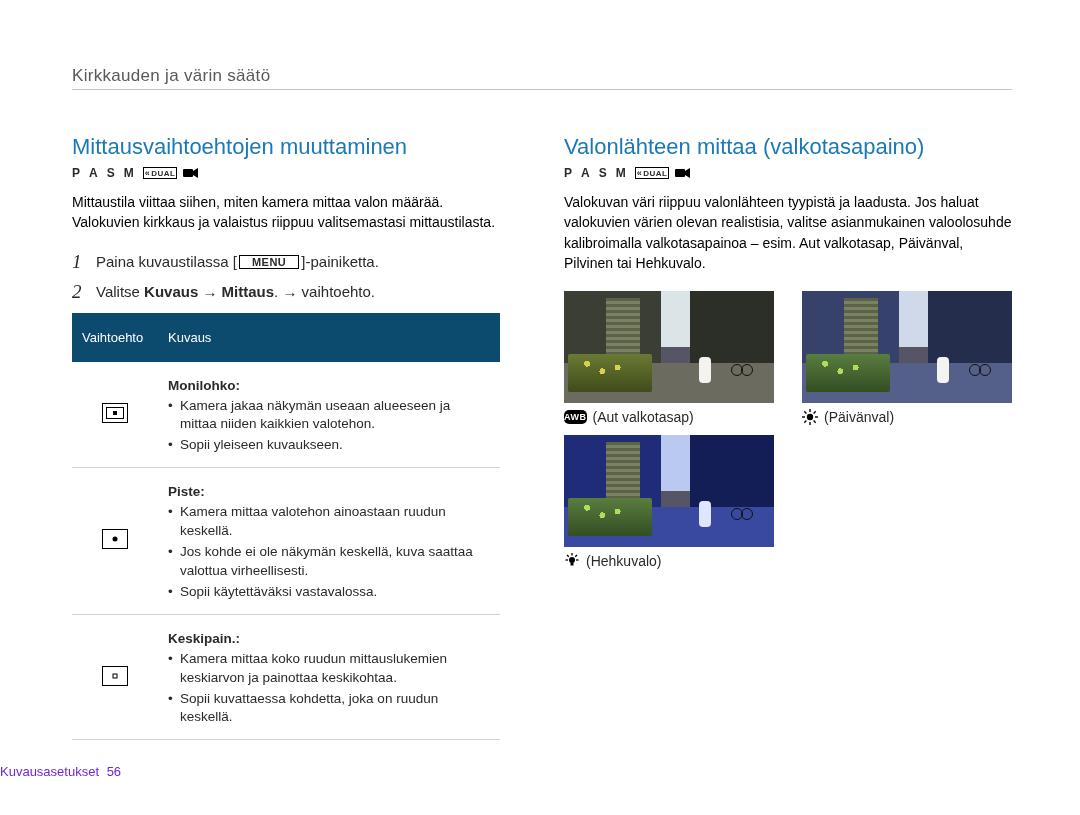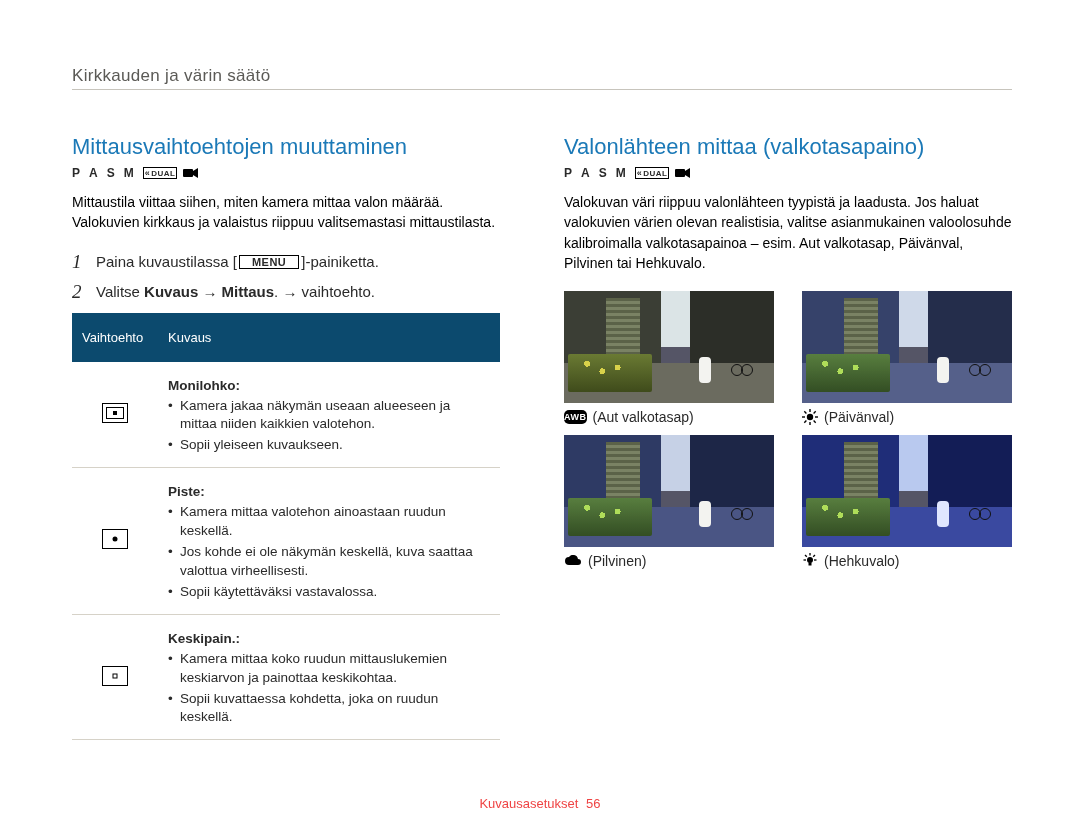--- a/index.html
+++ b/index.html
@@ -39,21 +39,21 @@
   .wb-grid { display:grid; grid-template-columns: 1fr 1fr; gap: 10px 28px; }
   .wb-item { }
   .wb-img { width: 210px; height: 112px; background:#556; border-radius:0; position:relative; overflow:hidden; }
   .wb-label { font-size:14px; color:#2a2a2a; margin-top:6px; display:flex; align-items:center; gap:6px;}
   .wb-label .paren::before{content:"(";}
   .wb-label .paren::after{content:")";}
 
   .awb-badge { display:inline-flex; background:#000; color:#fff; font-size:9px; font-weight:700; padding:2px 0; border-radius:5px; letter-spacing:0.5px;}
   .sun-icon, .cloud-icon, .bulb-icon { display:inline-flex; }
 
-  .footer { position:absolute; bottom: 4px; left:0; width:1080px; text-align:center; font-size:13px; color:#ef4444;}
+  .footer { position:absolute; bottom: 36px; left:0; width:1080px; font-size:13px; color:#6d28d9;}
   .footer .pnum { margin-left:4px;}
 
   
   .scene { position:absolute; inset:0; }
   .scene .bldg-l{position:absolute;left:0;top:0;bottom:0;width:46%;}
   .scene .bldg-r{position:absolute;right:0;top:0;bottom:0;width:40%;}
   .scene .road{position:absolute;left:0;right:0;bottom:0;height:36%;}
   .scene .sky{position:absolute;left:44%;top:0;width:20%;height:50%;background:#dbe4e6;}
   .scene .person{position:absolute; right:30%; bottom:18%; width:12px; height:26px; background:#f3f3f0; border-radius:4px;}
   .scene .bike{position:absolute; right:10%; bottom:24%; width:22px; height:14px;}
@@ -221,40 +221,20 @@
                   <line x1="2.3" y1="2.3" x2="4.4" y2="4.4"></line>
                   <line x1="11.6" y1="11.6" x2="13.7" y2="13.7"></line>
                   <line x1="13.7" y1="2.3" x2="11.6" y2="4.4"></line>
                   <line x1="4.4" y1="11.6" x2="2.3" y2="13.7"></line>
                 </g>
               </svg>
             <span class="paren">Päivänval</span>
           </div>
         </div>
 
-        <div class="wb-item">
-          <div class="wb-img wb-cloud">
-            <div class="scene">
-                <div class="sky"></div>
-                <div class="bldg-l"></div>
-                <div class="shutter"></div>
-                <div class="bldg-r"></div>
-                <div class="road"></div>
-                <div class="flowers"></div>
-                <div class="person"></div>
-                <div class="bike"></div>
-              </div>
-          </div>
-          <div class="wb-label">
-            <svg class="cloud-icon" width="18" height="12" viewBox="0 0 18 12">
-                <path d="M5 10a4 4 0 010-8 5 5 0 019 2 3 3 0 010 6z" fill="#000"></path>
-              </svg>
-            <span class="paren">Pilvinen</span>
-          </div>
-        </div>
 
         <div class="wb-item">
           <div class="wb-img wb-tung">
             <div class="scene">
                 <div class="sky"></div>
                 <div class="bldg-l"></div>
                 <div class="shutter"></div>
                 <div class="bldg-r"></div>
                 <div class="road"></div>
                 <div class="flowers"></div>

